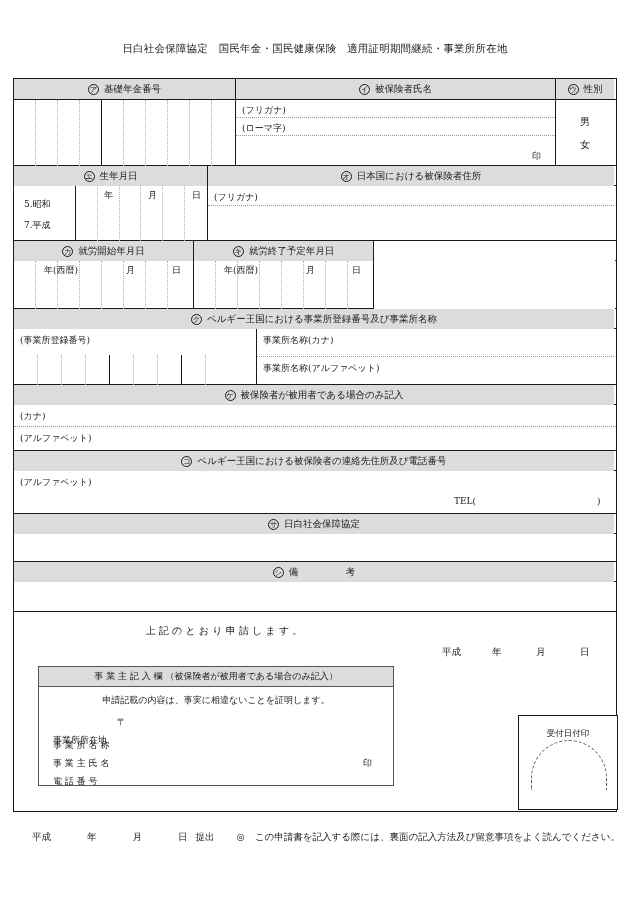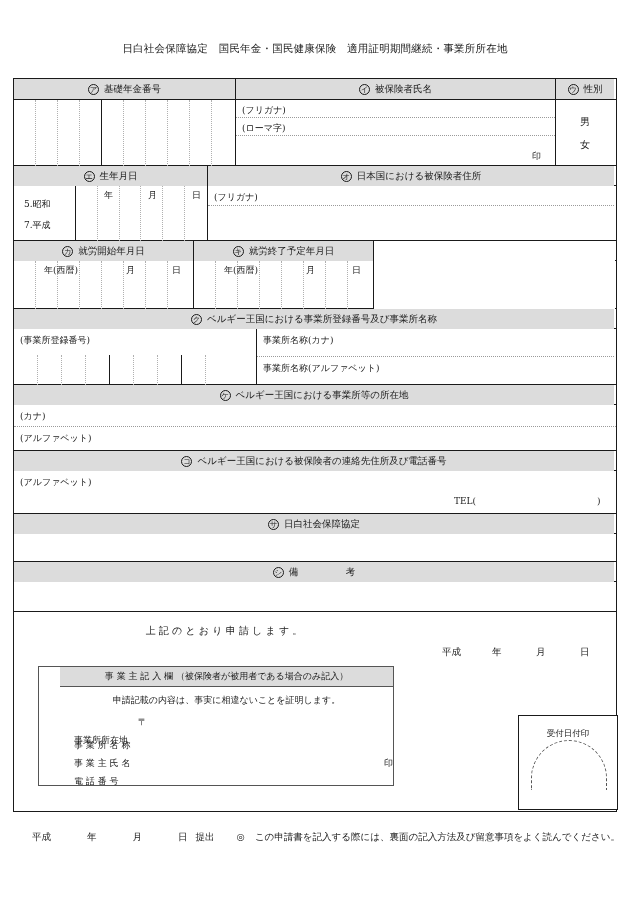--- a/index.html
+++ b/index.html
@@ -275,21 +275,21 @@
           <span class="lbl" style="left:6px;top:5px;">事業所名称(カナ)</span>
         </div>
         <div class="cell" style="height:28px;">
           <span class="lbl" style="left:6px;top:5px;">事業所名称(アルファベット)</span>
         </div>
       </div>
     </div>
 
     <div class="row bt" style="height:20px;">
       <div class="hdr" style="width:600px;height:20px;">
-        <span class="maru">ケ</span><span>ベルギー王国における事業所等の所在地</span>
+        <span class="maru">ケ</span><span>被保険者が被用者である場合のみ記入</span>
       </div>
     </div>
 
     <div class="row bt" style="height:22px;">
       <div class="cell" style="width:600px;height:22px;">
         <span class="lbl" style="left:6px;top:5px;">(カナ)</span>
       </div>
     </div>
     <div class="row" style="height:24px;border-top:1px dotted #9a9a9a;">
       <div class="cell" style="width:600px;height:24px;">
@@ -332,21 +332,21 @@
     <div class="row bt" style="height:190px;">
       <div class="cell" style="width:600px;height:190px;position:relative;">
 
         <div class="lbl" style="left:0;top:12px;width:420px;text-align:center;font-size:10px;">上 記 の と お り 申 請 し ま す 。</div>
 
         <span class="lbl" style="left:428px;top:34px;font-size:9.5px;">平成</span>
         <span class="lbl" style="left:478px;top:34px;font-size:9.5px;">年</span>
         <span class="lbl" style="left:522px;top:34px;font-size:9.5px;">月</span>
         <span class="lbl" style="left:566px;top:34px;font-size:9.5px;">日</span>
 
-        <div style="position:absolute;left:24px;top:54px;width:356px;height:120px;border:1px solid #555;padding-left:21px;">
+        <div style="position:absolute;left:24px;top:54px;width:356px;height:120px;border:1px solid #555;">
           <div style="height:20px;background:#dcdcdc;border-bottom:1px solid #555;display:flex;align-items:center;justify-content:center;font-size:9px;white-space:pre;">事 業 主 記 入 欄 （被保険者が被用者である場合のみ記入）</div>
           <div style="position:relative;height:72px;">
             <div class="lbl" style="left:0;top:7px;width:100%;text-align:center;font-size:9px;">申請記載の内容は、事実に相違ないことを証明します。</div>
 
             <span class="lbl" style="left:14px;top:47px;">事業所所在地</span>
             <span class="lbl" style="left:78px;top:29px;">〒</span>
 
             <span class="lbl" style="left:14px;top:52px;">事 業 所 名 称</span>
             <span class="lbl" style="left:14px;top:70px;">事 業 主 氏 名</span>
             <span class="lbl" style="left:324px;top:70px;">印</span>

